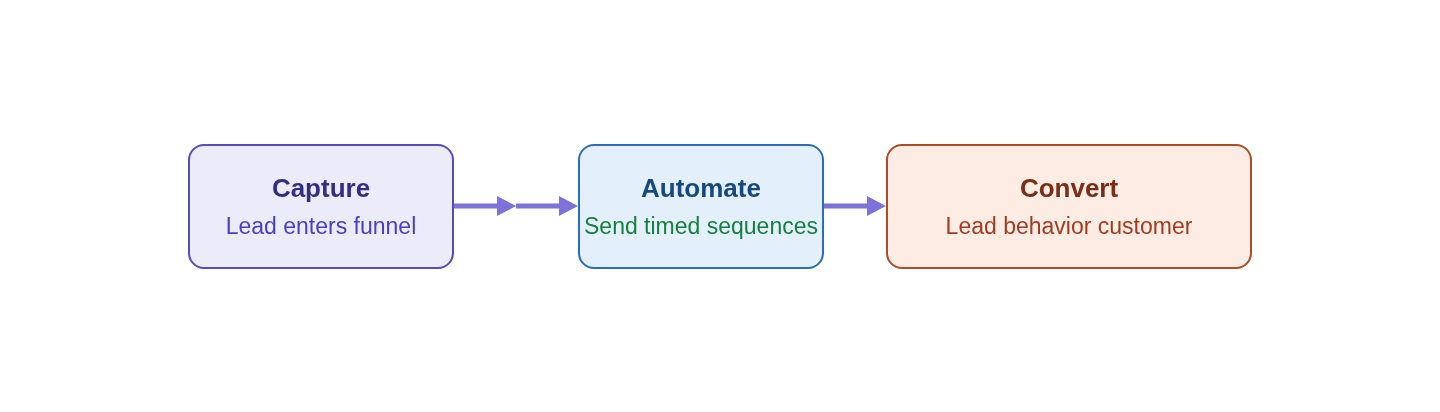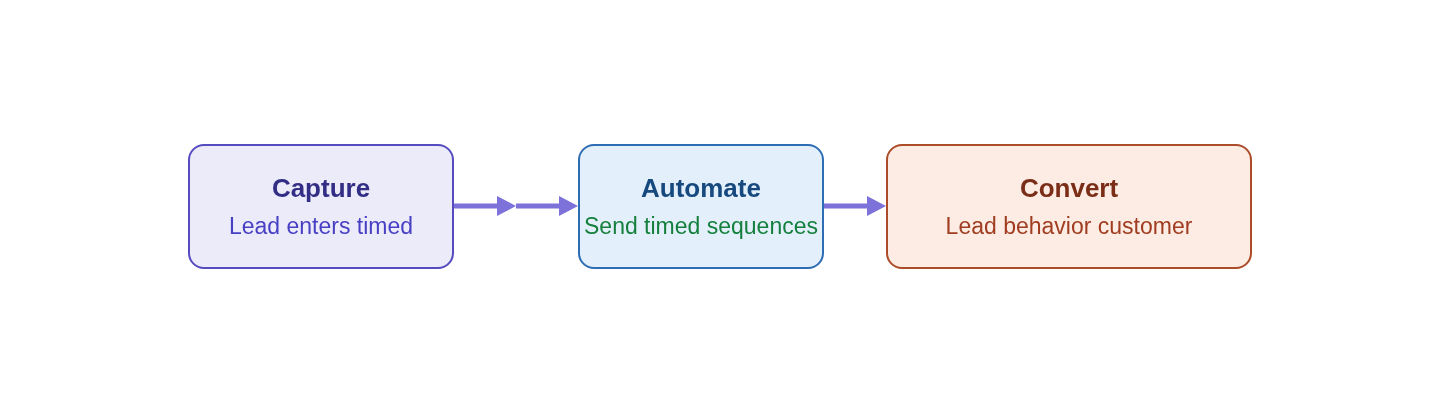--- a/index.html
+++ b/index.html
@@ -61,21 +61,21 @@
     height: 26px;
   }
 </style>
 </head>
 <body>
 
 <div class="canvas" style="background: rgb(255, 255, 255);">
 
   <div class="step step-0" style="background: rgb(236, 235, 250); border-color: rgb(86, 76, 192);">
     <div class="title" style="color: rgb(50, 46, 133);">Capture</div>
-    <div class="subtitle" style="color: rgb(72, 64, 196);">Lead enters timed</div>
+    <div class="subtitle" style="color: rgb(72, 64, 196);">Lead enters funnel</div>
   </div>
 
   <div class="connector">
     <svg viewBox="0 0 62 26">
       <rect class="arrow-shaft" x="0" y="10.5" width="47" height="5" fill="#7d71da"></rect>
       <polygon class="arrow-head" points="43,3 62,13 43,23" fill="#7d71da"></polygon>
     </svg>
   </div>
 
 

